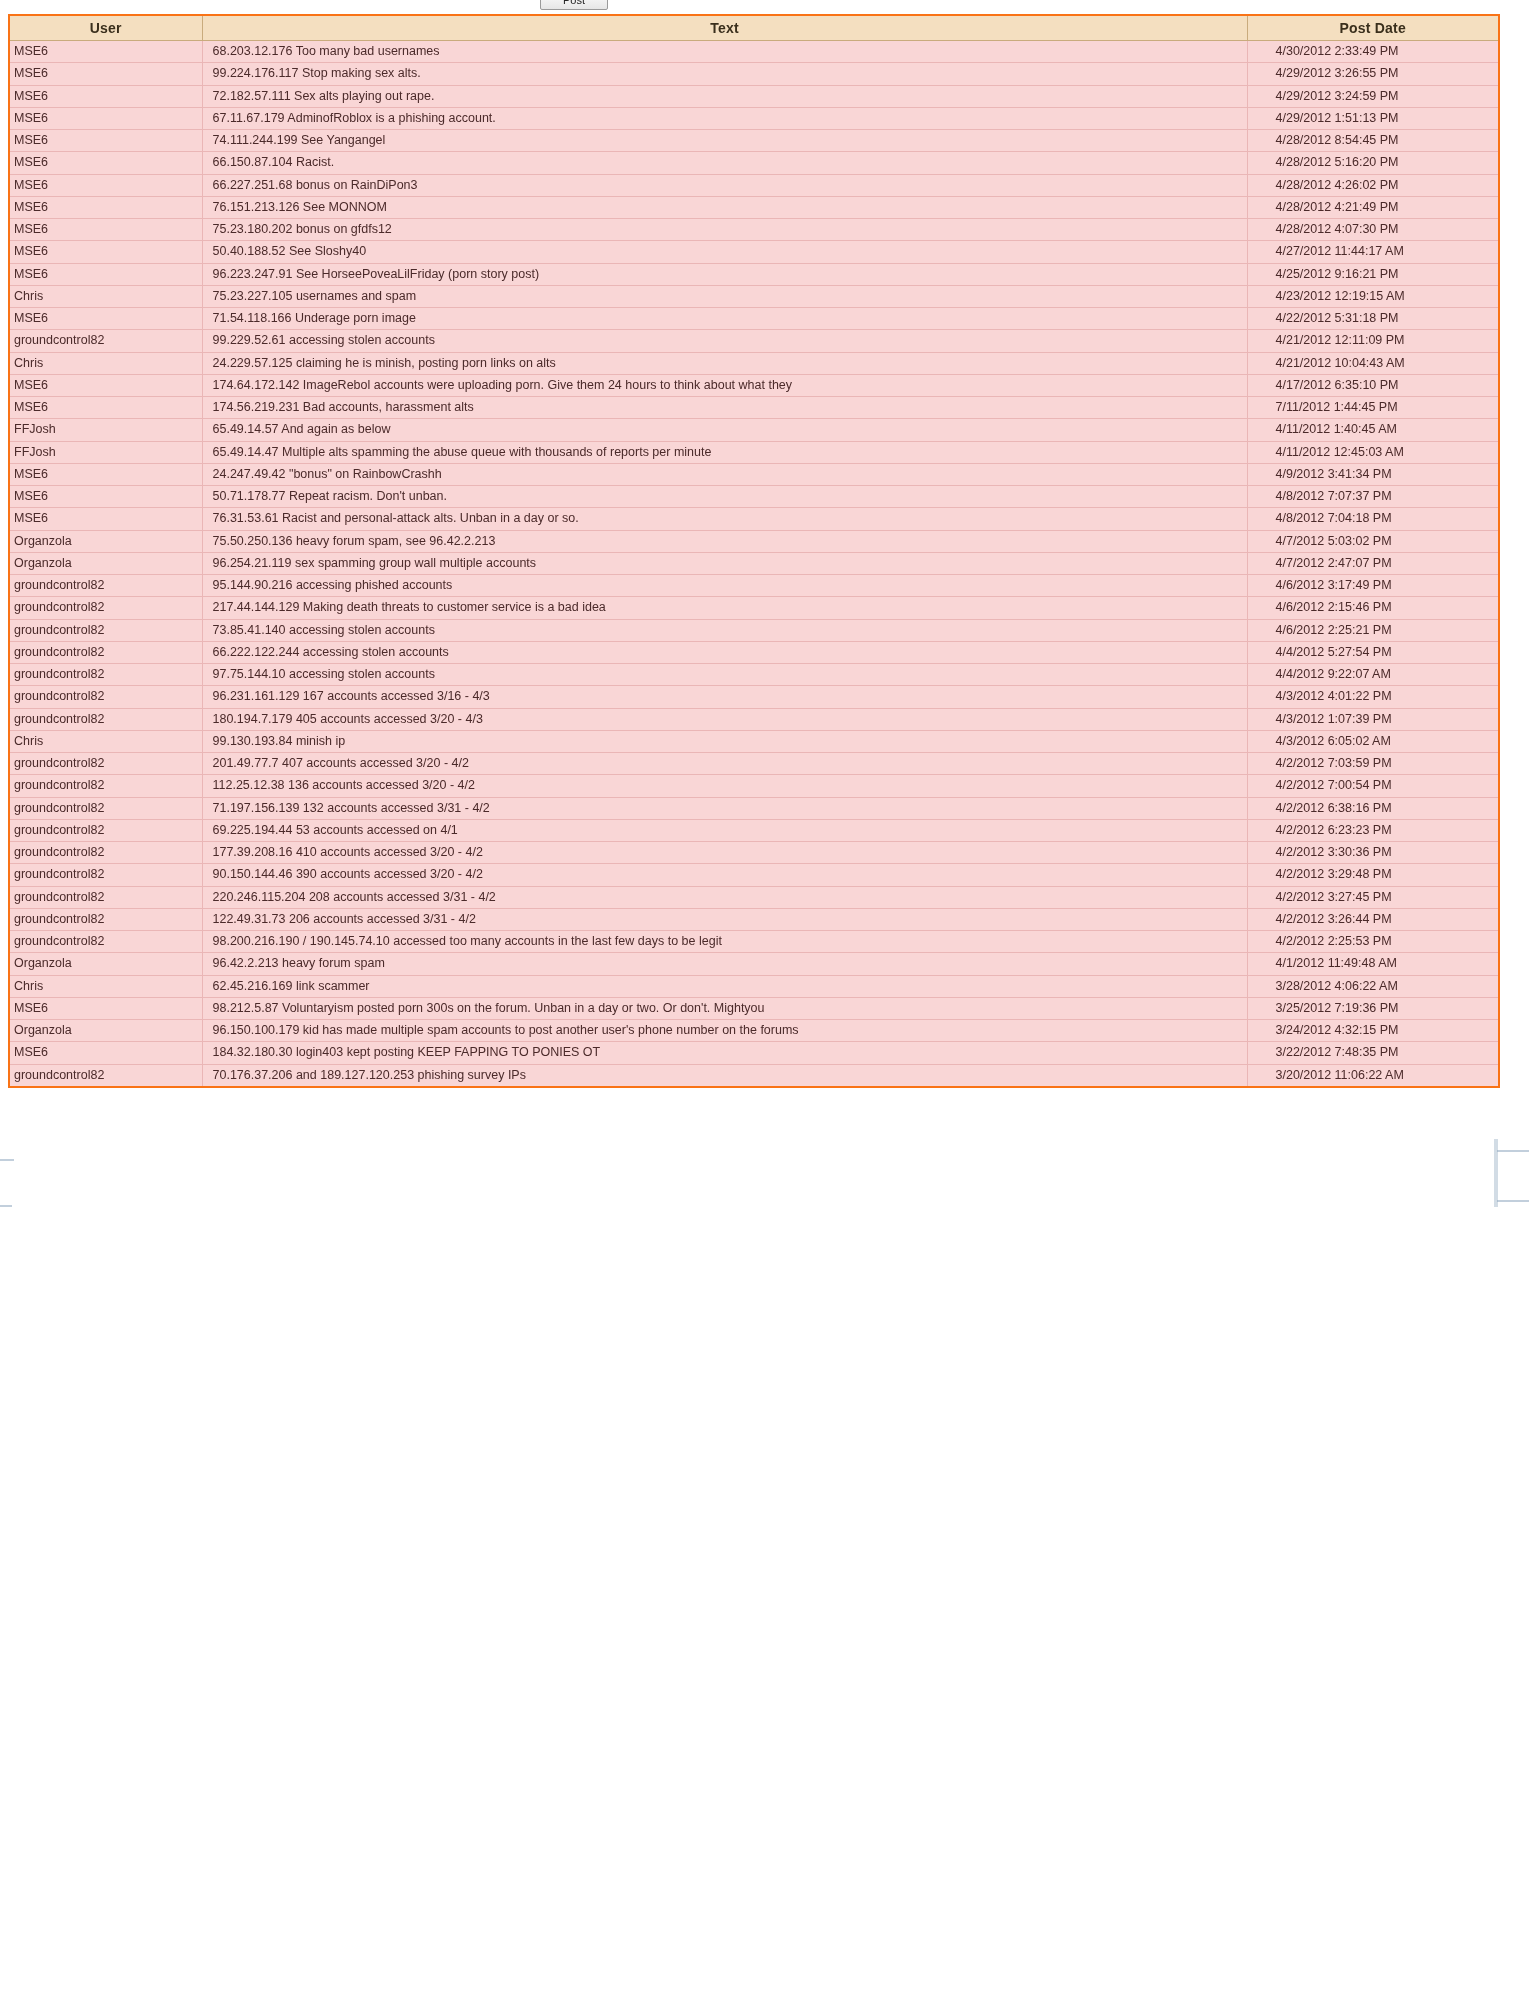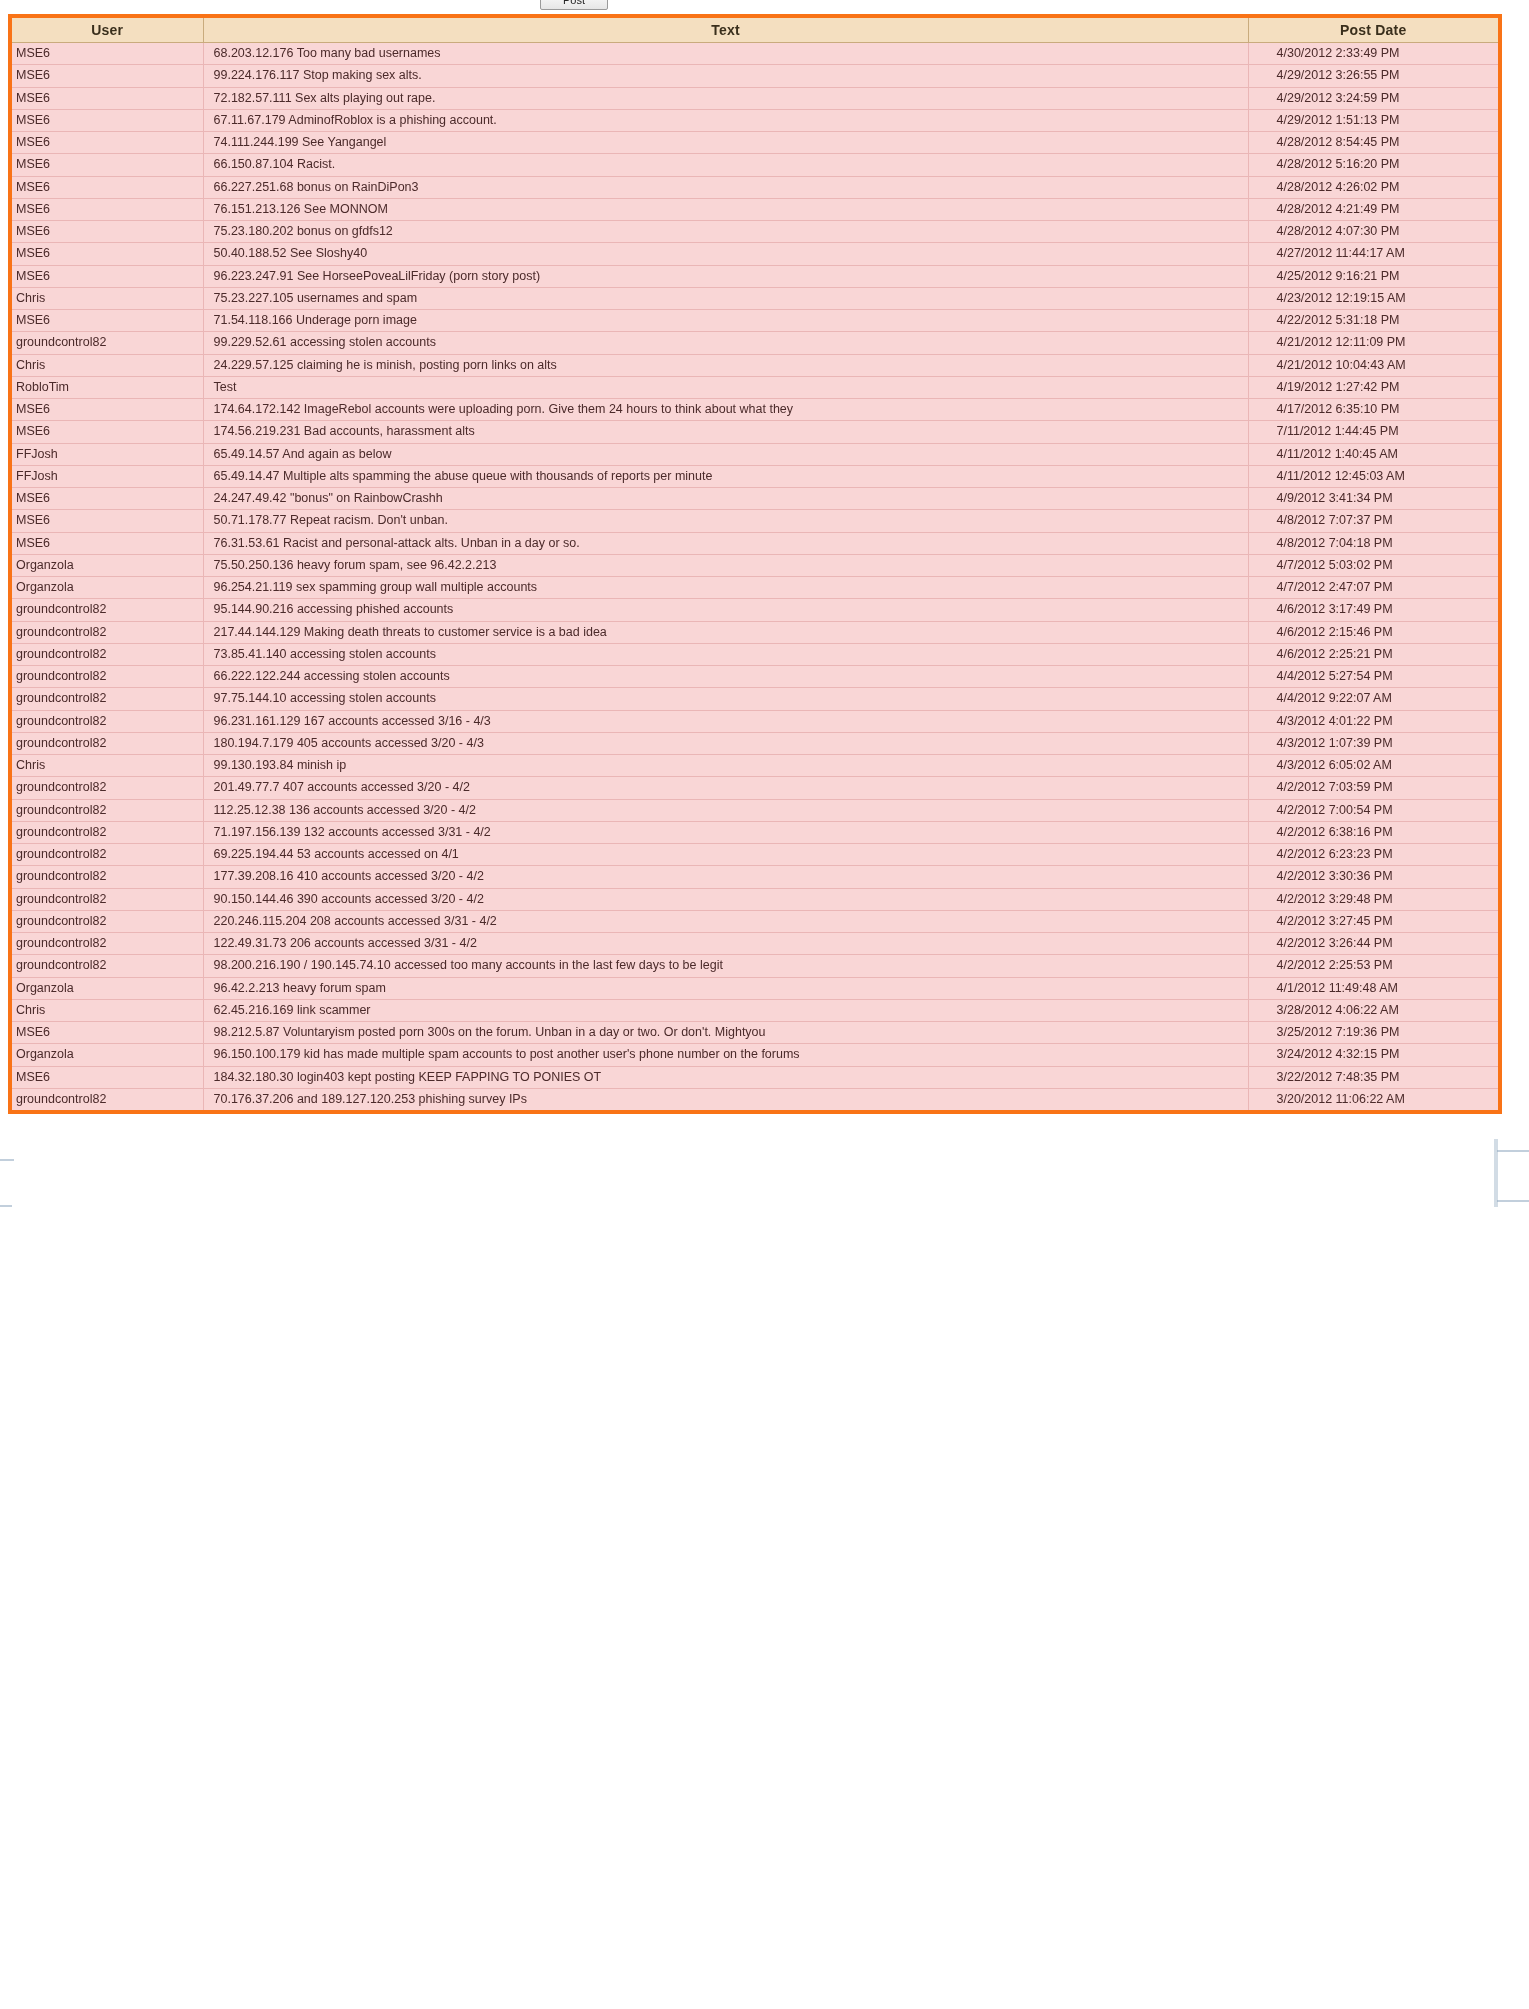--- a/index.html
+++ b/index.html
@@ -45,21 +45,21 @@
   .table-wrap {
     position: absolute;
     left: 8px;
     top: 14px;
     width: 1490px;
   }
   table.log {
     border-collapse: collapse;
     width: 1490px;
     table-layout: fixed;
-    border: 4px solid #f97316;
+    border: 2px solid #f97316;
     background: #f9d7d7;
   }
   table.log col.c-user { width: 193px; }
   table.log col.c-text { width: 1045px; }
   table.log col.c-date { width: 252px; }
 
   table.log thead th {
     background: #f4dfc0;
     border: 1px solid #c9ab7d;
     color: #3a2f1c;
@@ -197,25 +197,20 @@
             <td class="user">groundcontrol82</td>
             <td class="text">99.229.52.61 accessing stolen accounts</td>
             <td class="date">4/21/2012 12:11:09 PM</td>
           </tr>
           <tr>
             <td class="user">Chris</td>
             <td class="text">24.229.57.125 claiming he is minish, posting porn links on alts</td>
             <td class="date">4/21/2012 10:04:43 AM</td>
           </tr>
           <tr>
-            <td class="user">RobloTim</td>
-            <td class="text">Test</td>
-            <td class="date">4/19/2012 1:27:42 PM</td>
-          </tr>
-          <tr>
             <td class="user">MSE6</td>
             <td class="text">174.64.172.142 ImageRebol accounts were uploading porn. Give them 24 hours to think about what they</td>
             <td class="date">4/17/2012 6:35:10 PM</td>
           </tr>
           <tr>
             <td class="user">MSE6</td>
             <td class="text">174.56.219.231 Bad accounts, harassment alts</td>
             <td class="date">7/11/2012 1:44:45 PM</td>
           </tr>
           <tr>

